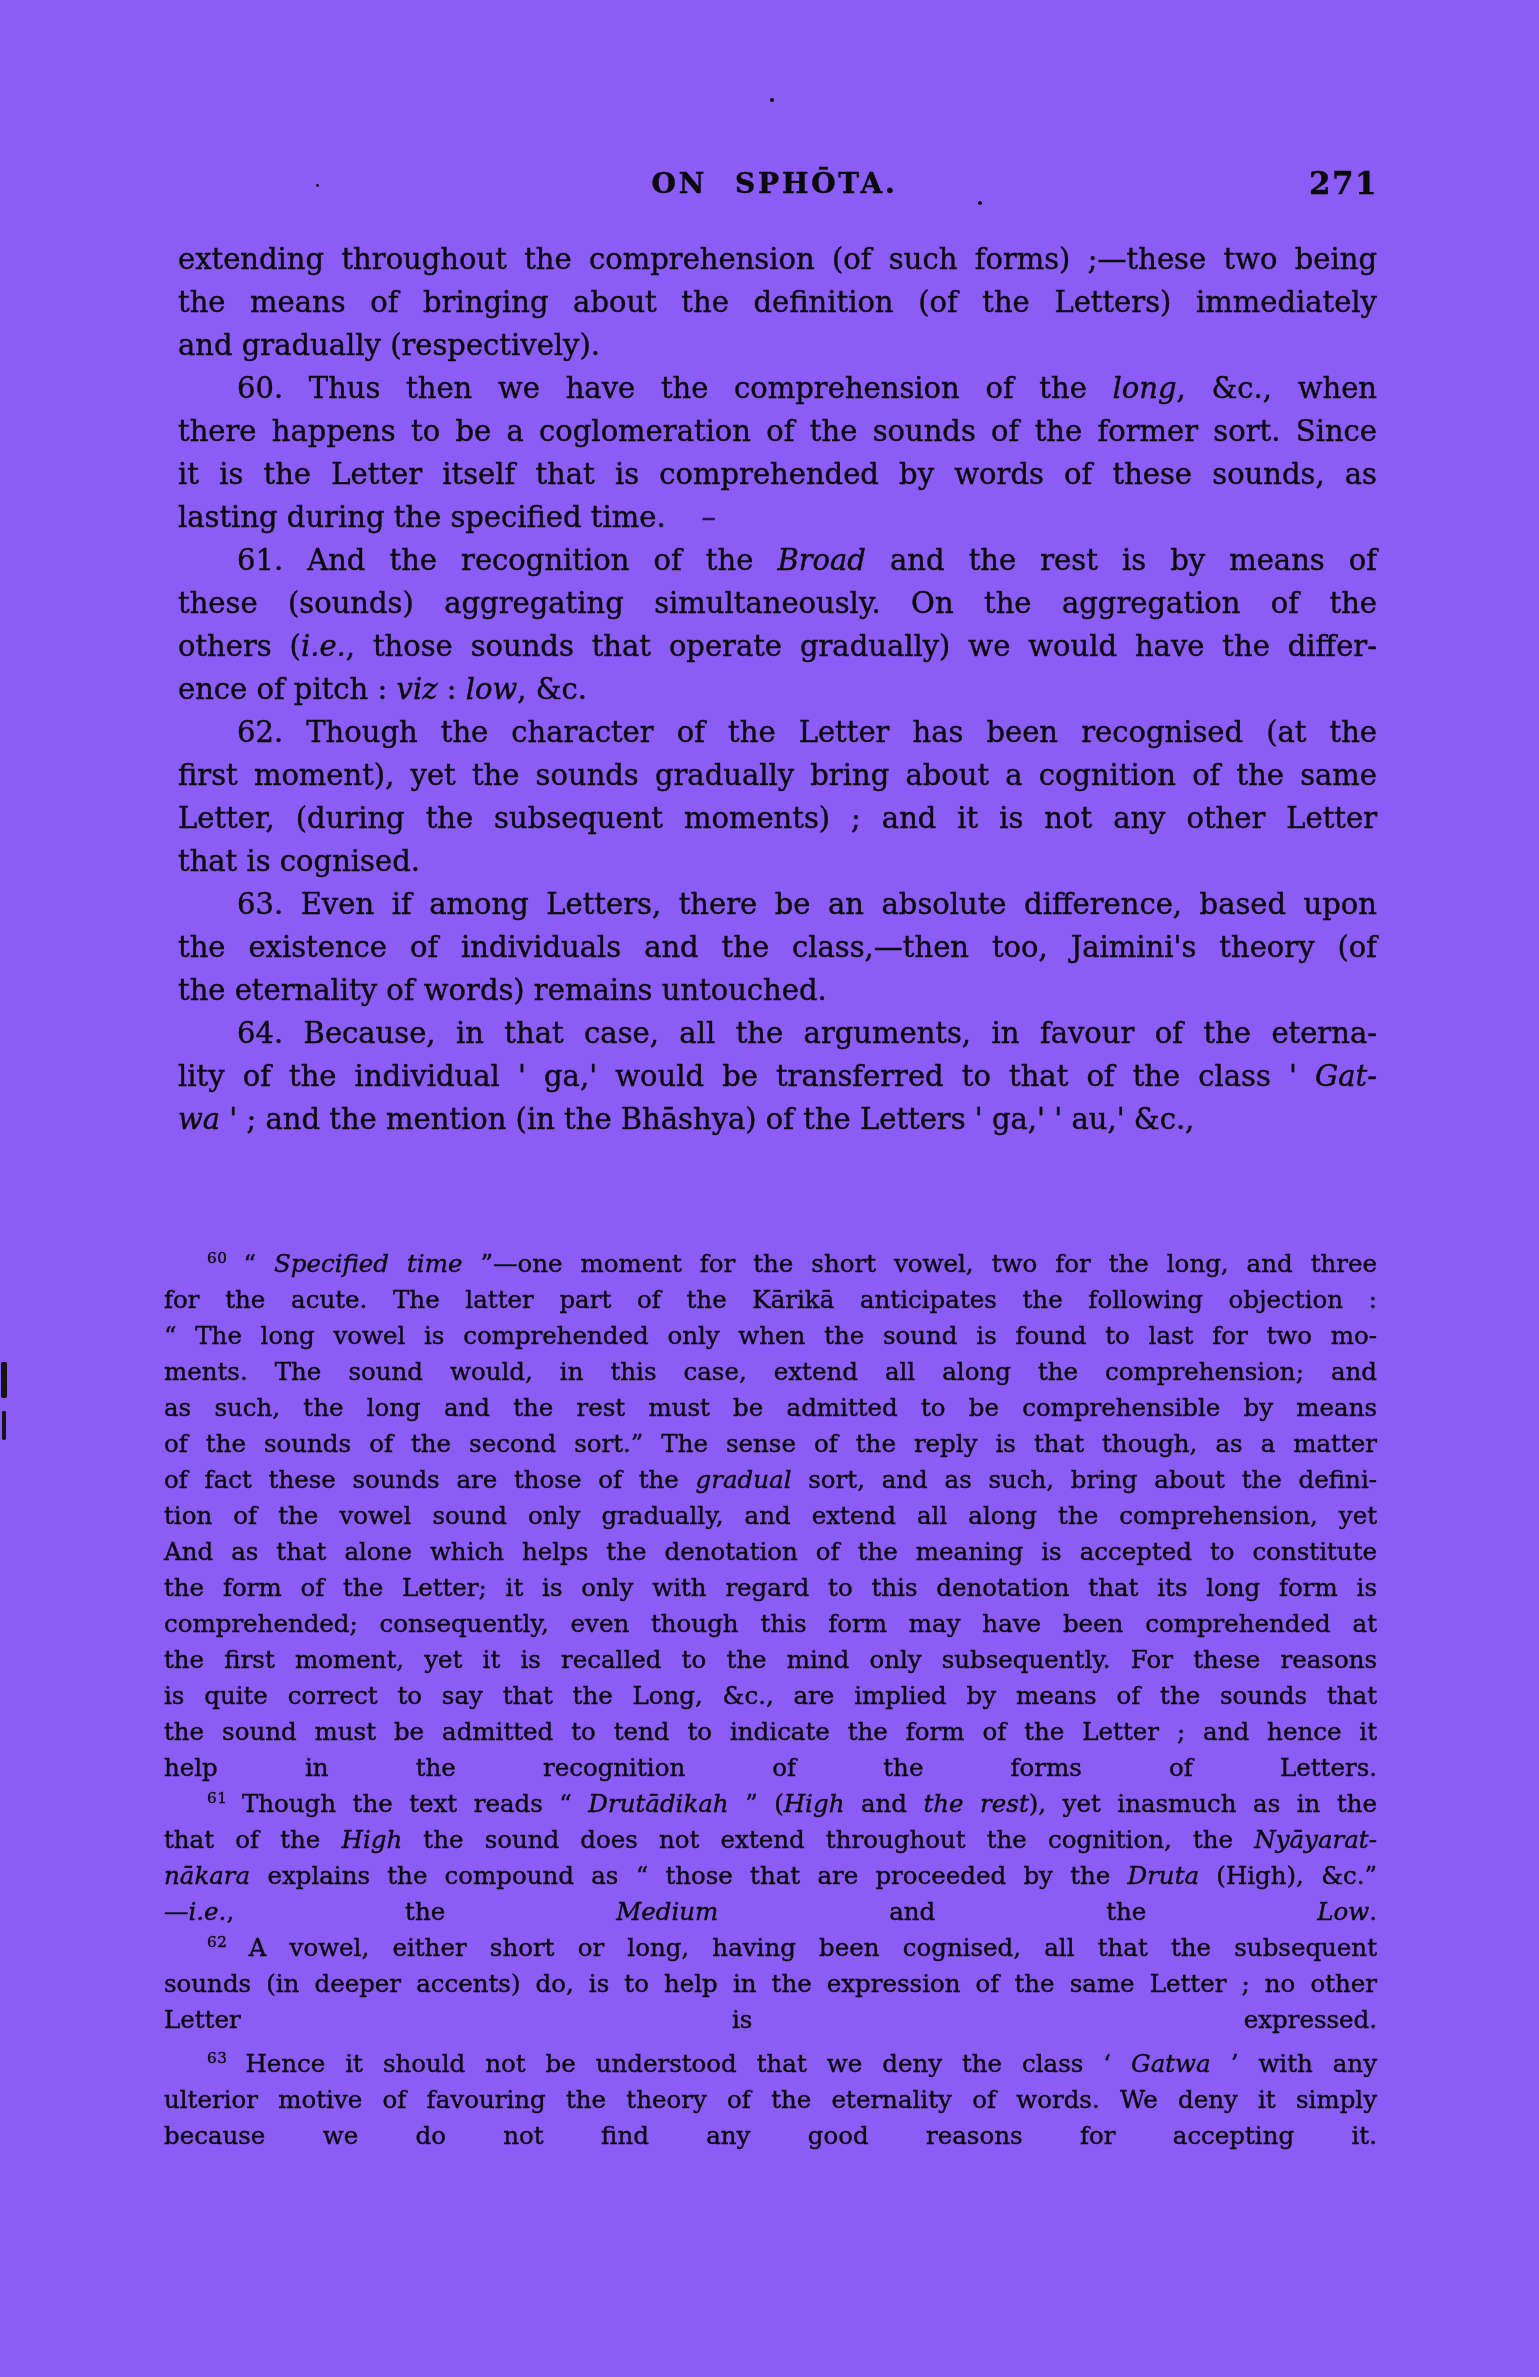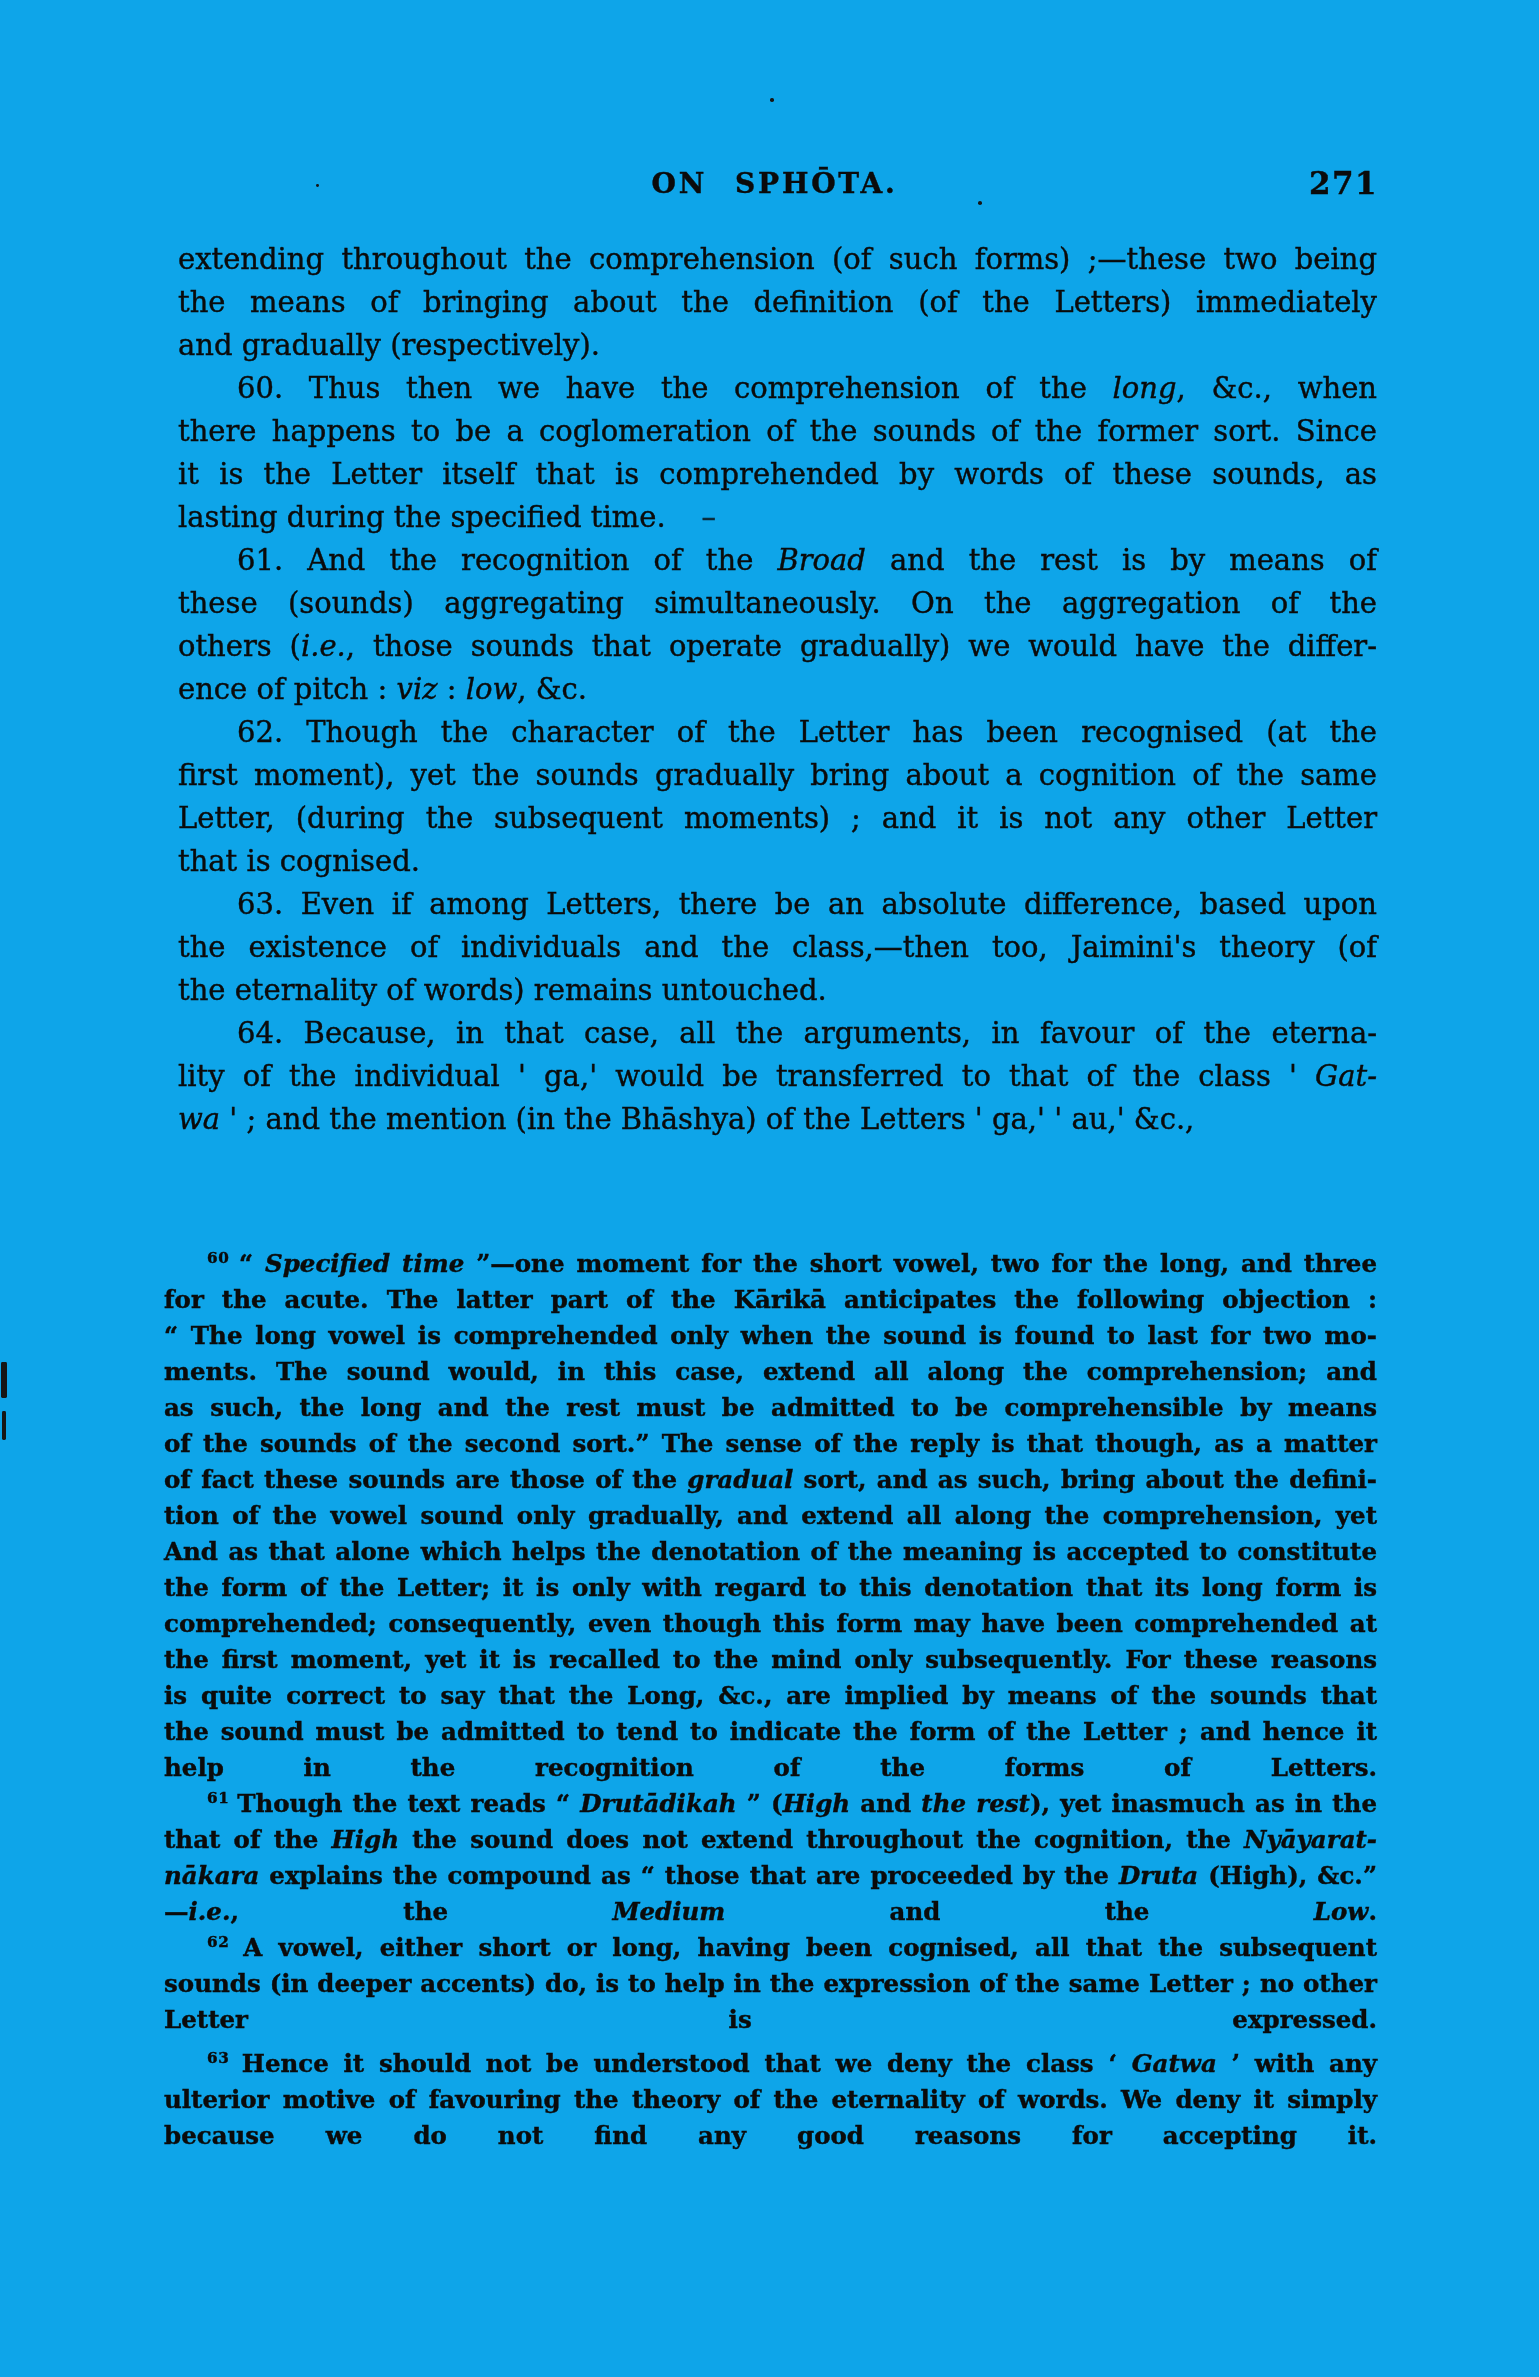--- a/index.html
+++ b/index.html
@@ -1,20 +1,20 @@
 <!DOCTYPE html>
 <html style="font-size:11.2px"><head>
 <meta charset="utf-8">
 <style>
   html,body{margin:0;padding:0;background:#e8e8e4;}
   .page{
     position:relative;
     width:1540px;height:2377px;
     margin:0 auto;
-    background:#0ea5e9;
+    background:#8b5cf6;
     color:#0b0b0b;
     font-family:"DejaVu Serif","Liberation Serif",serif;
     -webkit-text-stroke:0.4px currentColor;
     overflow:hidden;
   }
   
   .header{position:absolute;left:171px;right:162px;top:168px;height:42px;text-align:center;}
   .header .title{
     font-size:28px;font-weight:bold;letter-spacing:2.8px;word-spacing:15.4px;line-height:31px;
   }
@@ -26,21 +26,21 @@
   .body-text .line{
     display:block;height:43px;line-height:43px;font-size:29px;
     text-align:justify;text-align-last:justify;white-space:normal;margin-left:7px;
   }
   .body-text .line.indent{text-indent:59px;}
   .line.last{text-align-last:left;}
   
   .footnotes{position:absolute;left:164px;width:1213px;top:1246px;}
   .footnotes .line{
     display:block;height:36px;line-height:36px;font-size:24.5px;
-    text-align:justify;text-align-last:justify;font-weight:bold;
+    text-align:justify;text-align-last:justify;
   }
   .footnotes .line.indent{text-indent:43px;}
   .footnotes .para:nth-child(4){margin-top:8.4px;}
   sup{font-size:0.62em;vertical-align:super;line-height:0;letter-spacing:0.7px;}
   i{font-style:italic;}
   .trail-dash{margin-left:36px;opacity:.8;}
   
   .artifact{position:absolute;background:#161616;border-radius:1.4px;}
   .a1{left:1.4px;top:1362px;width:5.6px;height:36px;}
   .a2{left:2.1px;top:1411px;width:4.2px;height:29px;}

